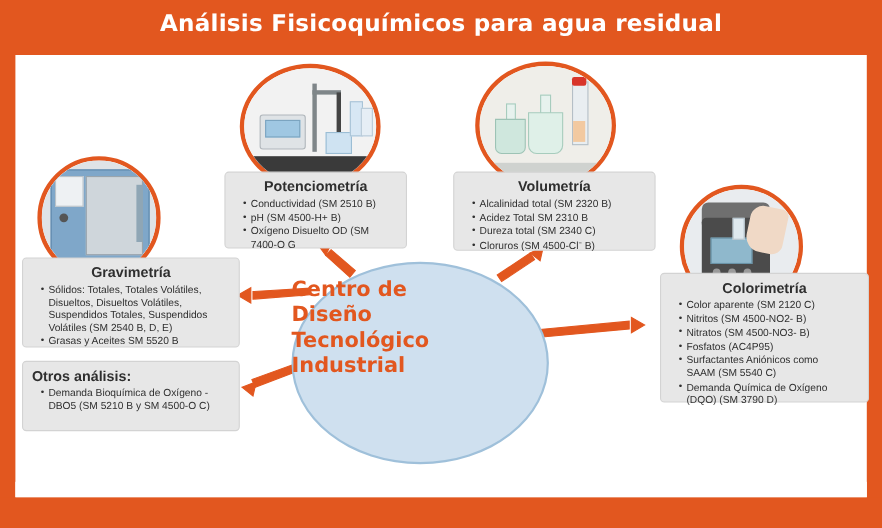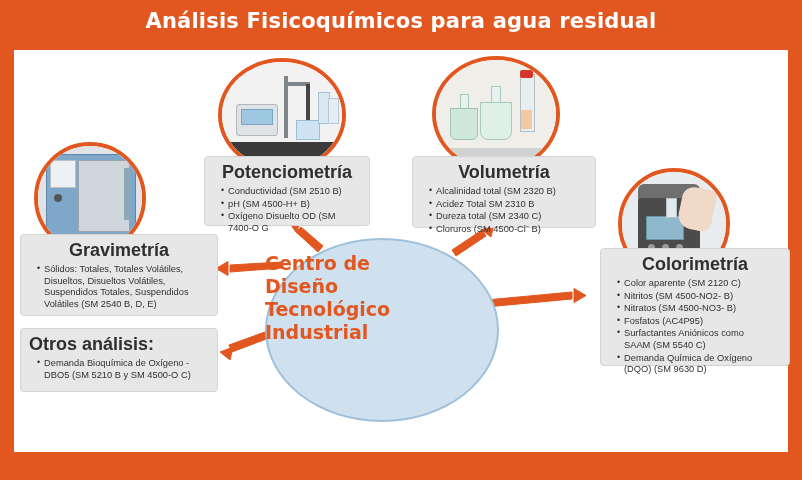--- a/index.html
+++ b/index.html
@@ -98,21 +98,21 @@
   .col-btn{position:absolute;width:7px;height:7px;border-radius:50%;background:#9a9a9a;}
   .col-hand{position:absolute;left:58px;top:16px;width:34px;height:42px;background:#f0d9c6;border-radius:12px 6px 10px 14px;transform:rotate(12deg);}
   .col-vial{position:absolute;left:44px;top:26px;width:9px;height:18px;background:#dfe9ee;border:1px solid #b5c4cc;}
 
   
   .box{
     position:absolute;background:#e7e7e7;border:1px solid #d3d3d3;border-radius:4px;
     color:#303030;
   }
   .box-title{
-    text-align:center;font-weight:bold;font-size:18px;color:#2f2f2f;
+    text-align:center;font-weight:bold;font-size:13px;color:#2f2f2f;
     margin:5px 0 3px 0;
   }
   .box-title.left{text-align:left;padding-left:8px;}
   ul.box-list{
     margin:0;padding:0 22px 6px 16px;list-style:none;
   }
   ul.box-list li{
     font-size:9.3px;line-height:11.6px;color:#303030;position:relative;padding-left:7px;margin-bottom:1px;
   }
   ul.box-list li:before{
@@ -225,20 +225,21 @@
     <div class="col-btn" style="left:40px;top:72px;"></div>
     <div class="col-btn" style="left:54px;top:72px;"></div>
     <div class="col-vial"></div>
     <div class="col-hand"></div>
   </div>
 
   <div class="box box-grav">
     <div class="box-title">Gravimetría</div>
     <ul class="box-list">
       <li>Sólidos: Totales, Totales Volátiles, Disueltos, Disueltos Volátiles, Suspendidos Totales, Suspendidos Volátiles (SM 2540 B, D, E)</li>
+      <li>Grasas y Aceites SM 5520 B</li>
     </ul>
   </div>
 
   <div class="box box-otros">
     <div class="box-title left">Otros análisis:</div>
     <ul class="box-list">
       <li>Demanda Bioquímica de Oxígeno - DBO5 (SM 5210 B y SM 4500-O C)</li>
     </ul>
   </div>
 
@@ -262,17 +263,17 @@
   </div>
 
   <div class="box box-color">
     <div class="box-title">Colorimetría</div>
     <ul class="box-list">
       <li>Color aparente (SM 2120 C)</li>
       <li>Nitritos (SM 4500-NO2- B)</li>
       <li>Nitratos (SM 4500-NO3- B)</li>
       <li>Fosfatos (AC4P95)</li>
       <li>Surfactantes Aniónicos como SAAM (SM 5540 C)</li>
-      <li>Demanda Química de Oxígeno (DQO) (SM 9630 D)</li>
+      <li>Demanda Química de Oxígeno (DQO) (SM 3790 D)</li>
     </ul>
   </div>
 
 </div>
 
 </body></html>

